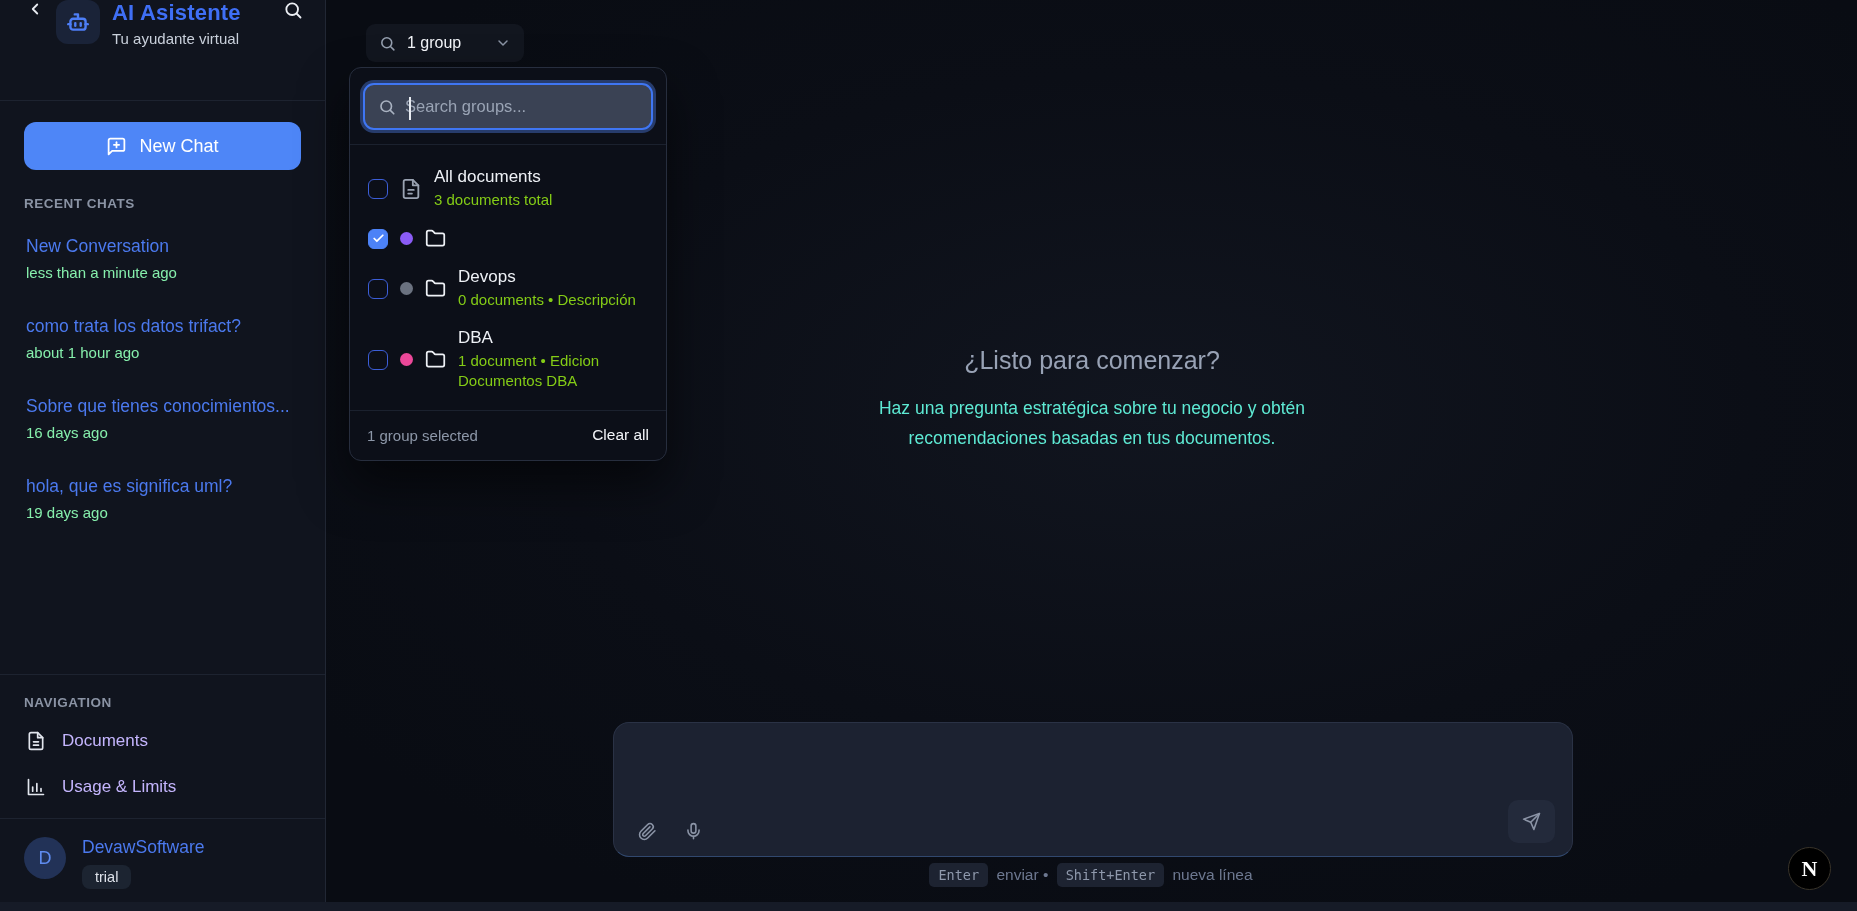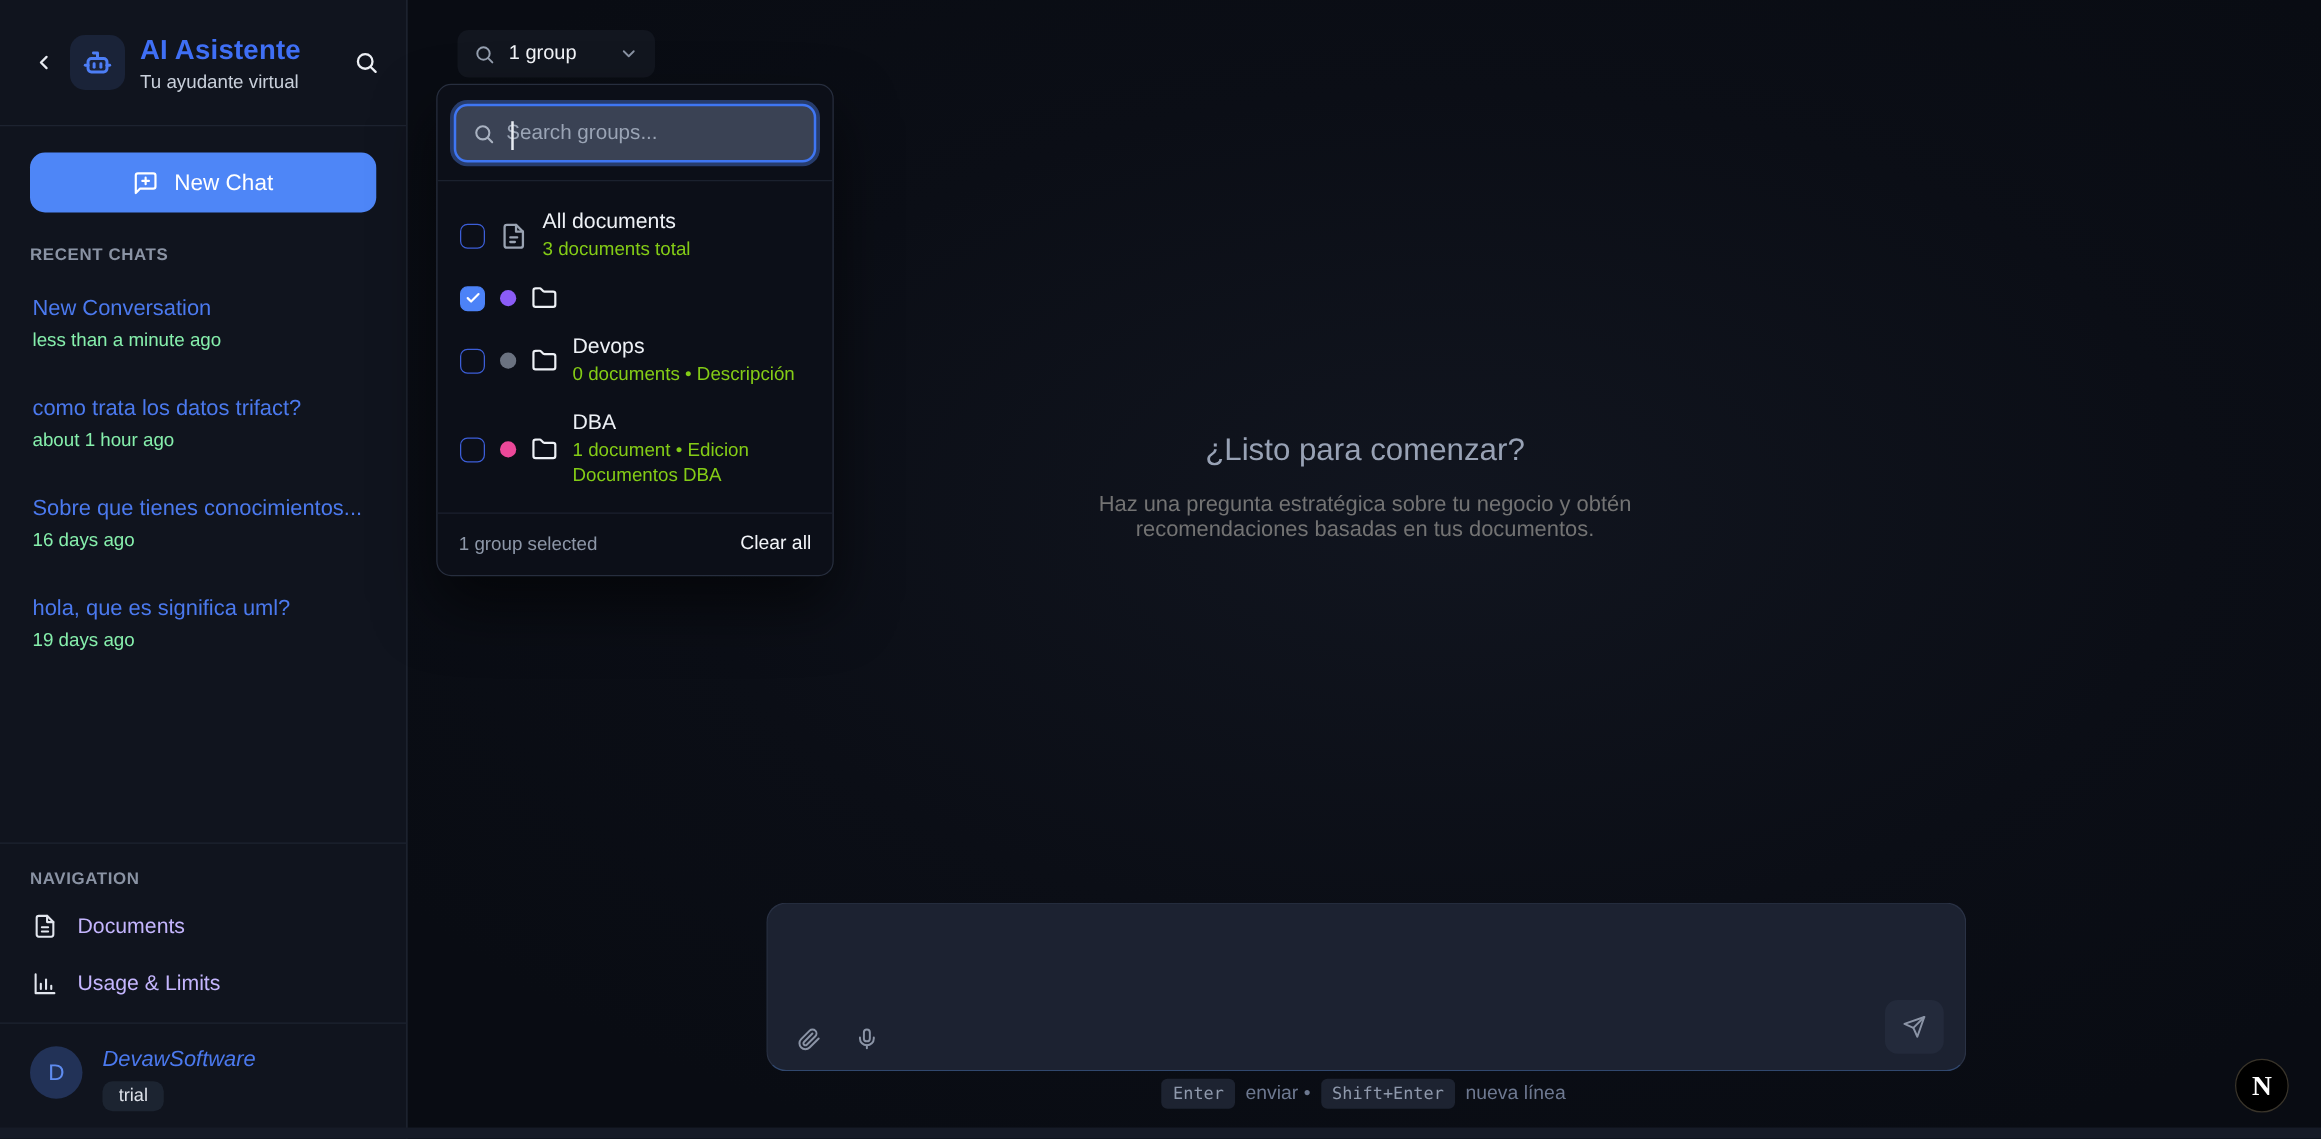--- a/index.html
+++ b/index.html
@@ -18,21 +18,21 @@
   svg { display:block; }
 
   
   .sidebar {
     position:absolute; left:0; top:0; width:326px; height:911px;
     background:#10141e; border-right:1px solid #212734;
     display:flex; flex-direction:column;
   }
   .sb-header {
     height:101px; flex:none; border-bottom:1px solid #1d2330;
-    display:flex; align-items:center; padding:0 22px 0 26px; gap:12px;
+    display:flex; align-items:flex-start; padding:0 22px 0 26px; gap:12px;
   }
   .collapse-btn { color:#e8ebf1; cursor:pointer; flex:none; }
   .bot-box {
     width:44px; height:44px; border-radius:12px; background:#1a2338;
     display:flex; align-items:center; justify-content:center; flex:none; color:#4d7ef6;
   }
   .sb-titles { flex:1; min-width:0; }
   .sb-title { font-size:22px; font-weight:bold; color:#3f6ff5; letter-spacing:.2px; }
   .sb-subtitle { font-size:15px; color:#c9d0db; margin-top:4px; }
   .sb-search { color:#eceff4; flex:none; cursor:pointer; }
@@ -63,21 +63,21 @@
 
   .user-section {
     flex:none; border-top:1px solid #1d2330; padding:18px 24px 22px 24px;
     display:flex; gap:16px; align-items:flex-start; cursor:pointer;
   }
   .avatar {
     width:42px; height:42px; border-radius:50%; background:#223257; flex:none;
     display:flex; align-items:center; justify-content:center;
     color:#5f8cf0; font-size:18px;
   }
-  .user-name { color:#4b79ee; font-size:17.5px;font-style:italic; }
+  .user-name { color:#4b79ee; font-size:17.5px; }
   .trial-badge {
     display:inline-block; margin-top:7px; background:#1c2431; border-radius:8px;
     padding:4px 13px; color:#dde1e9; font-size:14.5px;
   }
 
   
   .group-btn {
     position:absolute; left:366px; top:24px; width:158px; height:38px;
     background:#12161f; border-radius:9px; display:flex; align-items:center;
     padding:0 13px; gap:11px; cursor:pointer;
@@ -125,21 +125,21 @@
   .dd-footer {
     border-top:1px solid #1b212e; padding:15px 17px 16px 17px;
     display:flex; align-items:center; justify-content:space-between;
   }
   .dd-selected { color:#8d97a8; font-size:15px; }
   .dd-clear { color:#f2f4f8; font-size:15.5px; cursor:pointer; }
 
   
   .empty-state { position:absolute; left:742px; top:346px; width:700px; text-align:center; }
   .empty-title { color:#98a2b5; font-size:25px; font-weight:normal; }
-  .empty-sub { margin:18px auto 0 auto; width:470px; color:#737373; font-size:17.5px; line-height:20px; }
+  .empty-sub { margin:18px auto 0 auto; width:470px; color:#5eead4; font-size:17.5px; line-height:30px; }
 
   
   .composer {
     position:absolute; left:613px; top:722px; width:960px; height:135px;
     background:#1c2231; border:1px solid #2a3245; border-bottom-color:#31486e;
     border-radius:16px;
   }
   .composer-input { position:absolute; left:20px; top:14px; right:20px; height:60px; cursor:text; }
   .composer-tools { position:absolute; left:24px; bottom:15px; display:flex; gap:27px; }
   .tool-btn { color:#8b94a6; cursor:pointer; }

